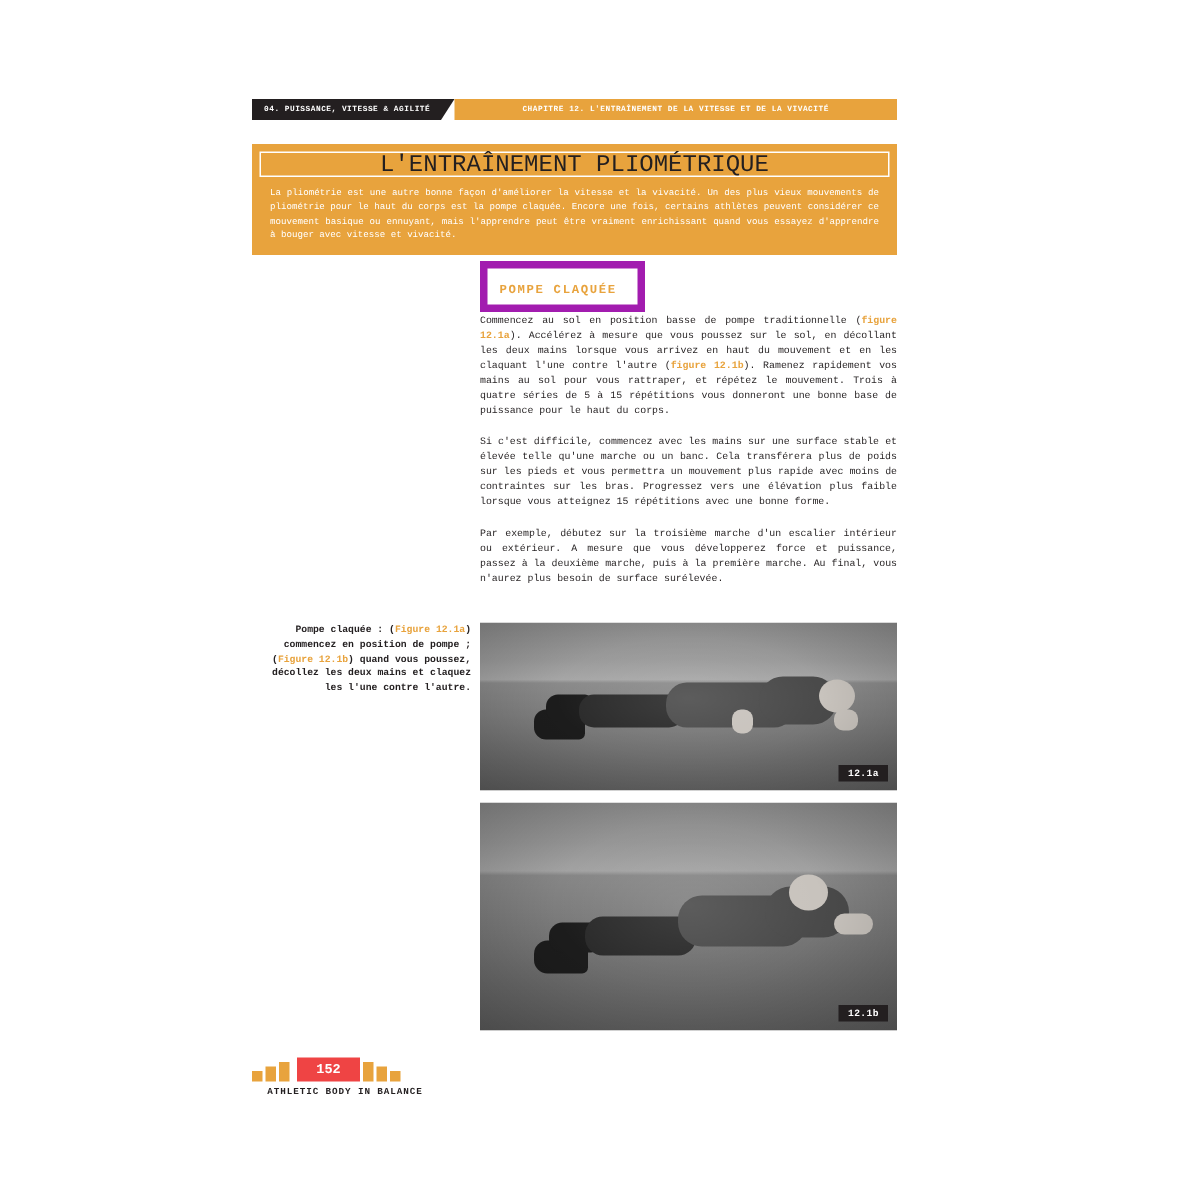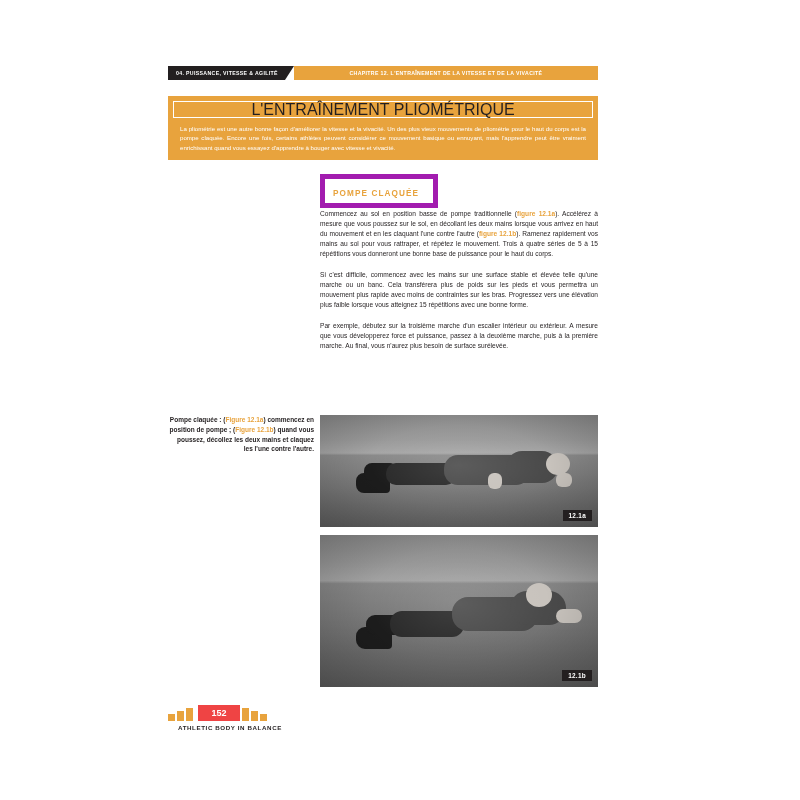--- a/index.html
+++ b/index.html
@@ -12,20 +12,21 @@
     height: 800px;
     font-family: "Liberation Sans", sans-serif;
     color: #231f20;
     overflow: hidden;
   }
   .page {
     position: relative;
     width: 644px;
     height: 800px;
     background: #ffffff;
+    font-family: Liberation Mono, monospace;
   }
 
   
   .runhead {
     position: absolute;
     left: 168px;
     top: 66px;
     width: 430px;
     height: 14px;
     display: flex;

